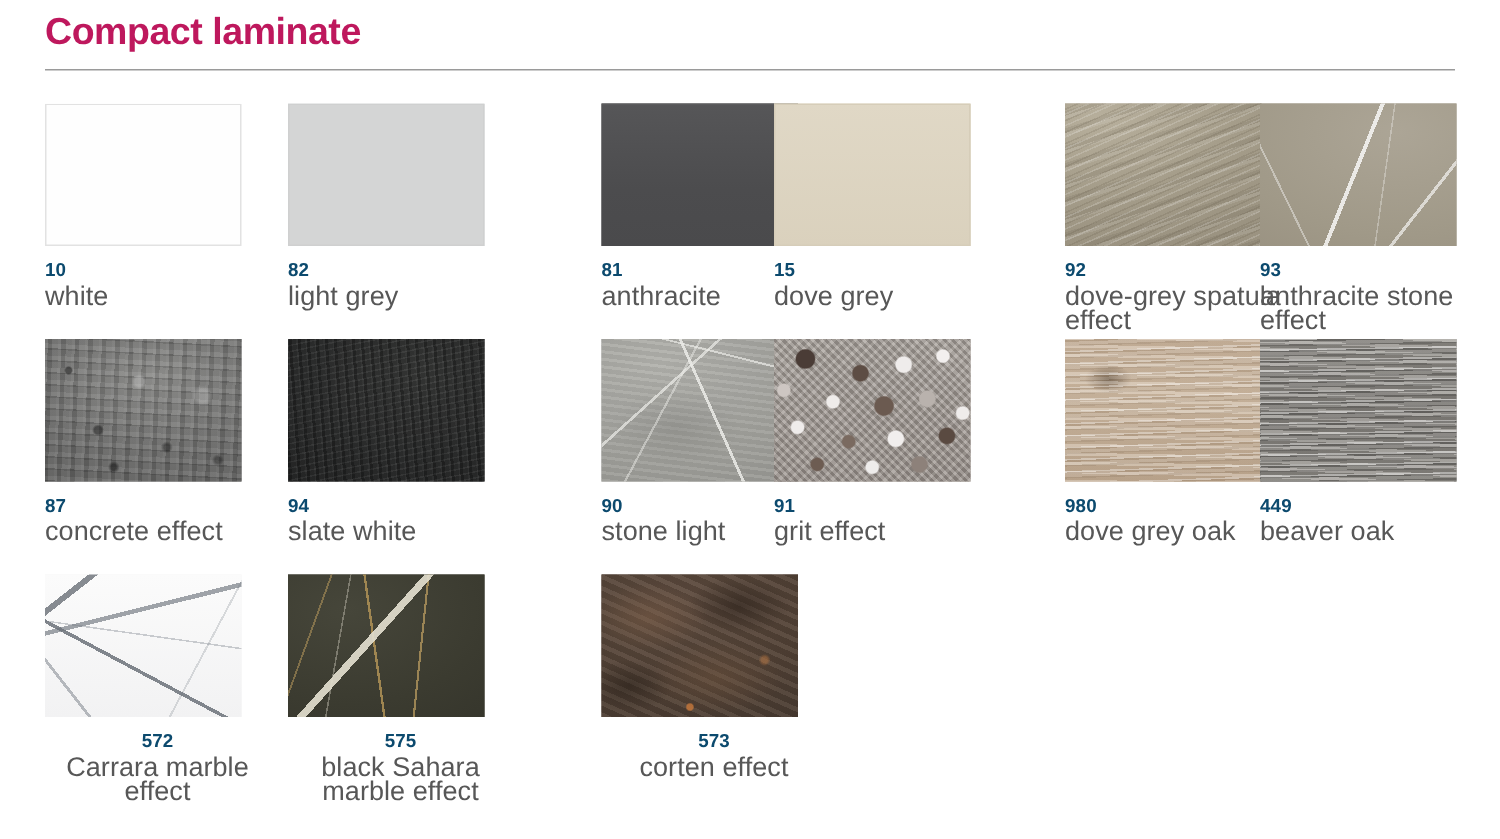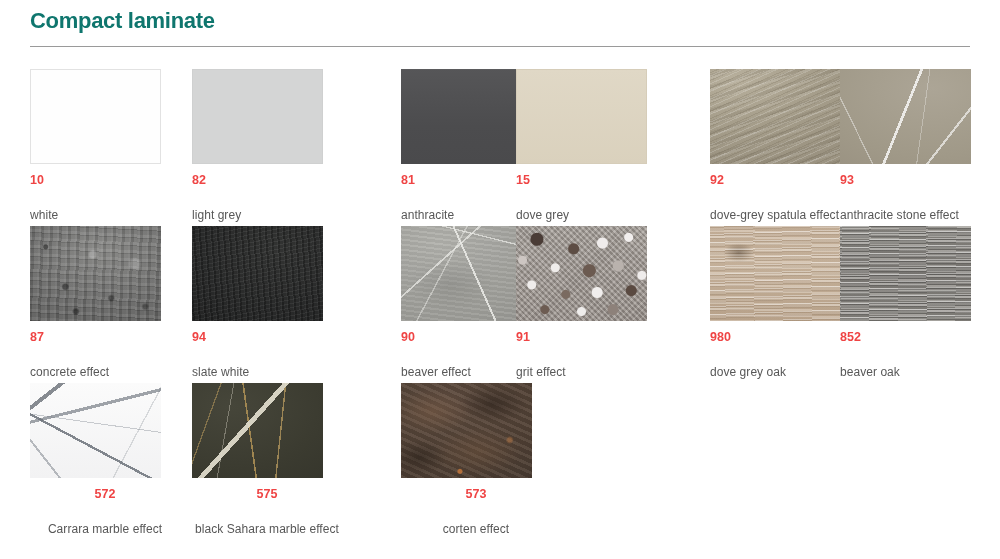--- a/index.html
+++ b/index.html
@@ -22,24 +22,24 @@
     width: 1000px;
     height: 559px;
     box-sizing: border-box;
   }
 
   
   .page-title {
     position: absolute;
     left: 30px;
     top: 4px;
-    font-size: 22px;
+    font-size: 25px;
     font-weight: bold;
     letter-spacing: -0.3px;
-    color: #0f766e;
+    color: #be185d;
     line-height: 34px;
   }
   .title-rule {
     position: absolute;
     left: 30px;
     top: 46px;
     width: 940px;
     height: 1px;
     background: #9a9a9a;
   }
@@ -77,27 +77,27 @@
     background: #cccccc;
   }
 
   .swatch-meta {
     margin-top: 9px;
     width: 150px;
   }
   .swatch-code {
     font-size: 12.5px;
     font-weight: bold;
-    color: #ef4444;
+    color: #0c4a6e;
     line-height: 15px;
     letter-spacing: 0.1px;
   }
   .swatch-name {
-    margin-top: 20px;
-    font-size: 12px;
+    margin-top: 2px;
+    font-size: 18px;
     font-weight: normal;
     color: #575757;
     line-height: 15.5px;
     letter-spacing: 0.05px;
   }
 
   
 
   
   .s-white {
@@ -353,41 +353,41 @@
           <div class="swatch s-slate"></div>
           <div class="swatch-meta">
             <div class="swatch-code">94</div>
             <div class="swatch-name">slate white</div>
           </div>
         </div>
         <div class="swatch-cell col-2">
           <div class="swatch s-stone"></div>
           <div class="swatch-meta">
             <div class="swatch-code">90</div>
-            <div class="swatch-name">beaver effect</div>
+            <div class="swatch-name">stone light</div>
           </div>
         </div>
         <div class="swatch-cell col-3">
           <div class="swatch s-grit"></div>
           <div class="swatch-meta">
             <div class="swatch-code">91</div>
             <div class="swatch-name">grit effect</div>
           </div>
         </div>
         <div class="swatch-cell col-4">
           <div class="swatch s-dovegreyoak"></div>
           <div class="swatch-meta">
             <div class="swatch-code">980</div>
             <div class="swatch-name">dove grey oak</div>
           </div>
         </div>
         <div class="swatch-cell col-5">
           <div class="swatch s-beaveroak"></div>
           <div class="swatch-meta">
-            <div class="swatch-code">852</div>
+            <div class="swatch-code">449</div>
             <div class="swatch-name">beaver oak</div>
           </div>
         </div>
       </div>
     <div class="grid-row row-last">
         <div class="swatch-cell col-0">
           <div class="swatch s-carrara"></div>
           <div class="swatch-meta">
             <div class="swatch-code">572</div>
             <div class="swatch-name">Carrara marble effect</div>

